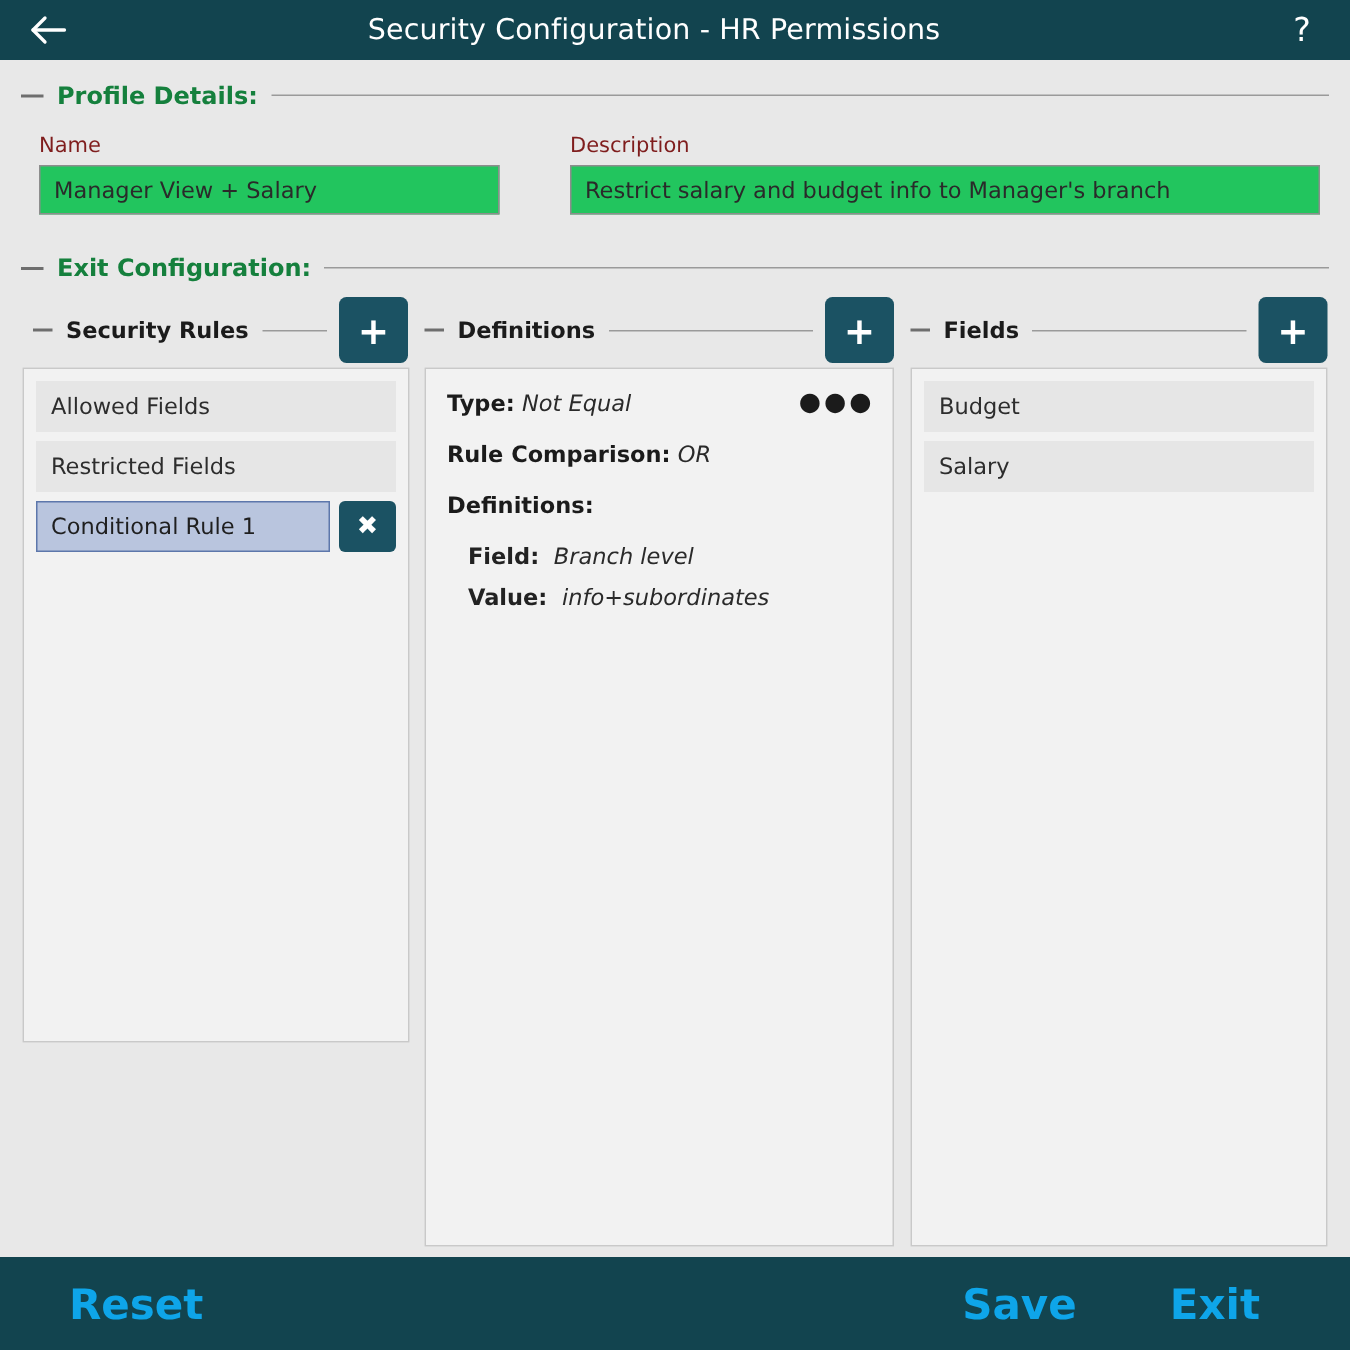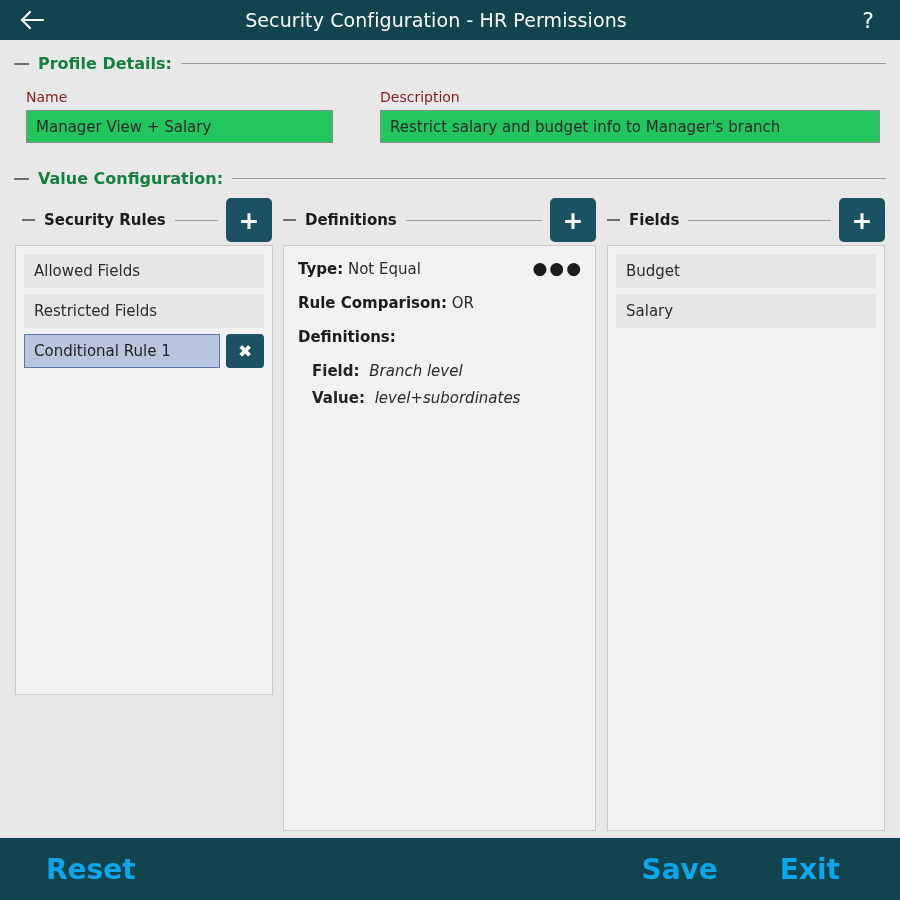--- a/index.html
+++ b/index.html
@@ -217,21 +217,21 @@
     padding: 14px 14px 0 14px;
     position: relative;
   }
   .def-line {
     font-size: 15px;
     color: #1b1b1b;
     margin-bottom: 16px;
     line-height: 1.2;
   }
   .def-line .lbl { font-weight: bold; }
-  .def-line .val { color: #2a2a2a; }
+  .def-line .val { font-style: italic; color: #2a2a2a; }
   .def-sub {
     margin-left: 14px;
     margin-bottom: 9px;
     font-size: 15px;
   }
   .def-sub .lbl { font-weight: bold; }
   .def-sub .val { font-style: italic; color: #2a2a2a; margin-left: 5px; }
   #defs-menu {
     position: absolute;
     right: 12px; top: 14px;
@@ -288,21 +288,21 @@
   <div class="text-input" title="Name">Manager View + Salary</div>
 </div>
 
 <div id="desc-block">
   <span class="field-label">Description</span>
   <div class="text-input" title="Description">Restrict salary and budget info to Manager's branch</div>
 </div>
 
 <div id="rule-legend" class="group-legend">
   <span class="dash"></span>
-  <span>Value Configuration:</span>
+  <span>Exit Configuration:</span>
   <span class="rule"></span>
 </div>
 
 <div id="hdr-rules" class="col-header">
   <div class="legend-wrap">
     <span class="dash"></span>
     <span class="title">Security Rules</span>
     <span class="rule"></span>
   </div>
   <div class="plus-btn">+</div>
@@ -353,21 +353,21 @@
       <span class="lbl">Definitions:</span>
     </div>
 
     <div class="def-sub">
       <span class="lbl">Field:</span>
       <span class="val">Branch level</span>
     </div>
 
     <div class="def-sub">
       <span class="lbl">Value:</span>
-      <span class="val">level+subordinates</span>
+      <span class="val">info+subordinates</span>
     </div>
   </div>
 </div>
 
 <div id="panel-fields" class="panel">
   <div class="list-row first">Budget</div>
   <div class="list-row">Salary</div>
 </div>
 
 <div id="bottombar">

